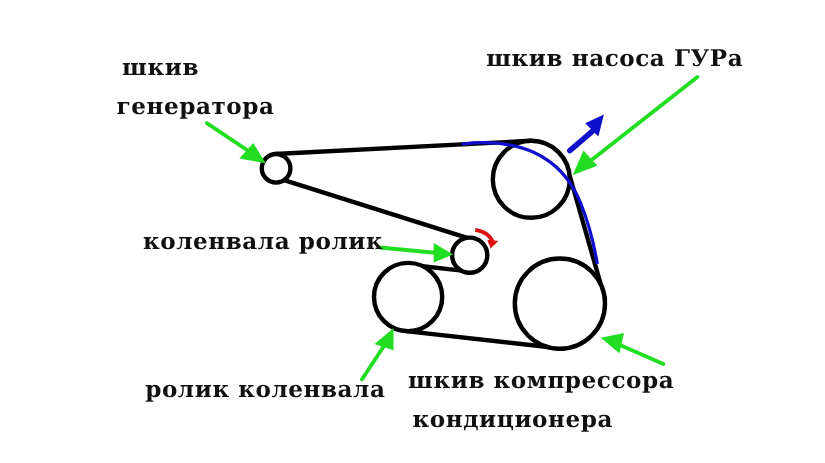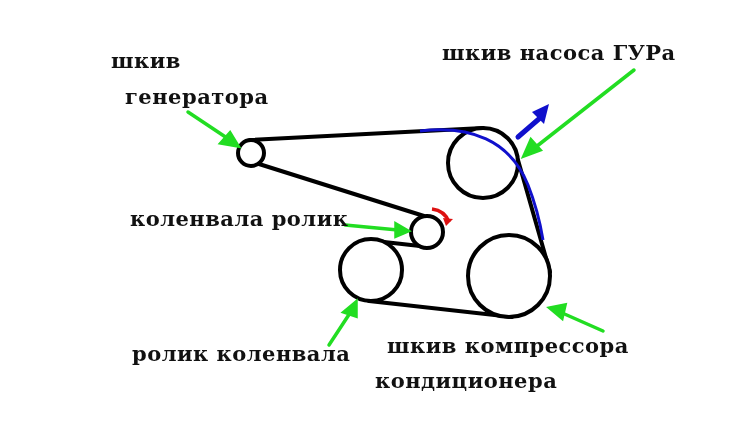--- a/index.html
+++ b/index.html
@@ -56,18 +56,18 @@
       <polygon points="356,302 344,312 356,316"></polygon>
     </g>
     <g>
       <line x1="603" y1="331" x2="560" y2="312"></line>
       <polygon points="550,308 565,305 562,318"></polygon>
     </g>
   </g>
 </svg>
 
 <div class="label" style="left:111px;top:48px;text-align:center;">шкив</div>
-<div class="label" style="left:125px;top:84px;">генератора</div>
+<div class="label" style="left:106px;top:84px;">генератора</div>
 <div class="label" style="left:442px;top:40px;">шкив насоса ГУРа</div>
 <div class="label" style="left:130px;top:206px;">коленвала ролик</div>
 <div class="label" style="left:132px;top:341px;">ролик коленвала</div>
-<div class="label" style="left:371px;top:333px;margin-left:16px;">шкив компрессора</div>
+<div class="label" style="left:371px;top:333px;">шкив компрессора</div>
 <div class="label" style="left:375px;top:368px;">кондиционера</div>
 
 </body></html>

